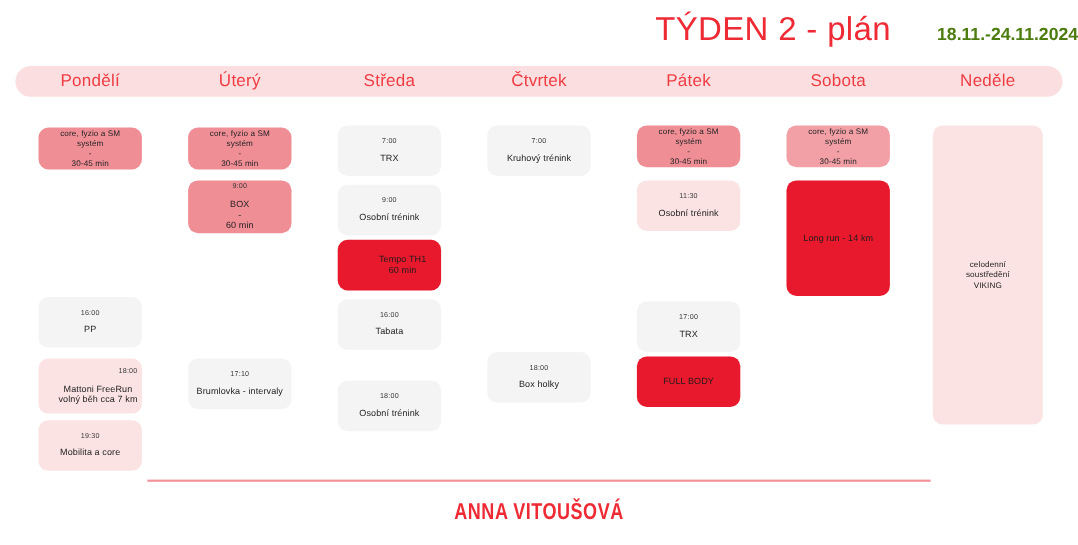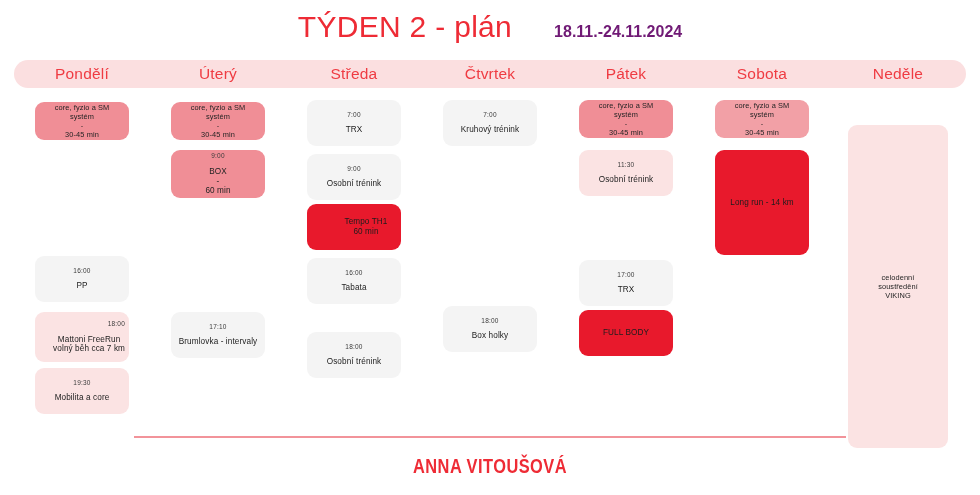--- a/index.html
+++ b/index.html
@@ -17,35 +17,35 @@
     position: relative;
     width: 980px;
     height: 495px;
     box-sizing: border-box;
   }
 
   
   .titlebar {
     display: flex;
     align-items: baseline;
-    justify-content: center;
+    justify-content: flex-end;
     gap: 42px;
     padding-top: 10px;
     height: 44px;
     box-sizing: border-box;
   }
   .title {
     color: #ee2b35;
     font-size: 30px;
     font-weight: 400;
     letter-spacing: 0.3px;
     white-space: nowrap;
   }
   .daterange {
-    color: #701a75;
+    color: #4d7c0f;
     font-size: 16px;
     font-weight: 700;
     white-space: nowrap;
   }
 
   
   .header-bar {
     position: absolute;
     left: 14px;
     top: 60px;
@@ -62,21 +62,21 @@
     color: #ef3b42;
     font-size: 15.5px;
     font-weight: 400;
     letter-spacing: 0.2px;
   }
 
   
   .grid {
     position: absolute;
     left: 14px;
-    top: 92px;
+    top: 106px;
     width: 952px;
     height: 325px;
     display: flex;
   }
   .col {
     flex: 1 1 0;
     position: relative;
   }
 
   
@@ -299,21 +299,21 @@
             <span class="ln">30-45 min</span>
           </div>
         </div>
         <div class="card tone-red" style="top: 58px; height: 105px;">
           <div class="label">
             <span class="ln">Long run - 14 km</span>
           </div>
         </div>
       </div>
       <div class="col">
-        <div class="card tone-blush core" style="top: 8px; height: 323px; width: 100px; margin-top: 25px;">
+        <div class="card tone-blush core" style="top: 8px; height: 272px; width: 100px;">
           <div class="label">
             <span class="ln">celodenní</span>
             <span class="ln">soustředění</span>
             <span class="ln">VIKING</span>
           </div>
         </div>
       </div>
     </div>
 
   <div class="footer">

